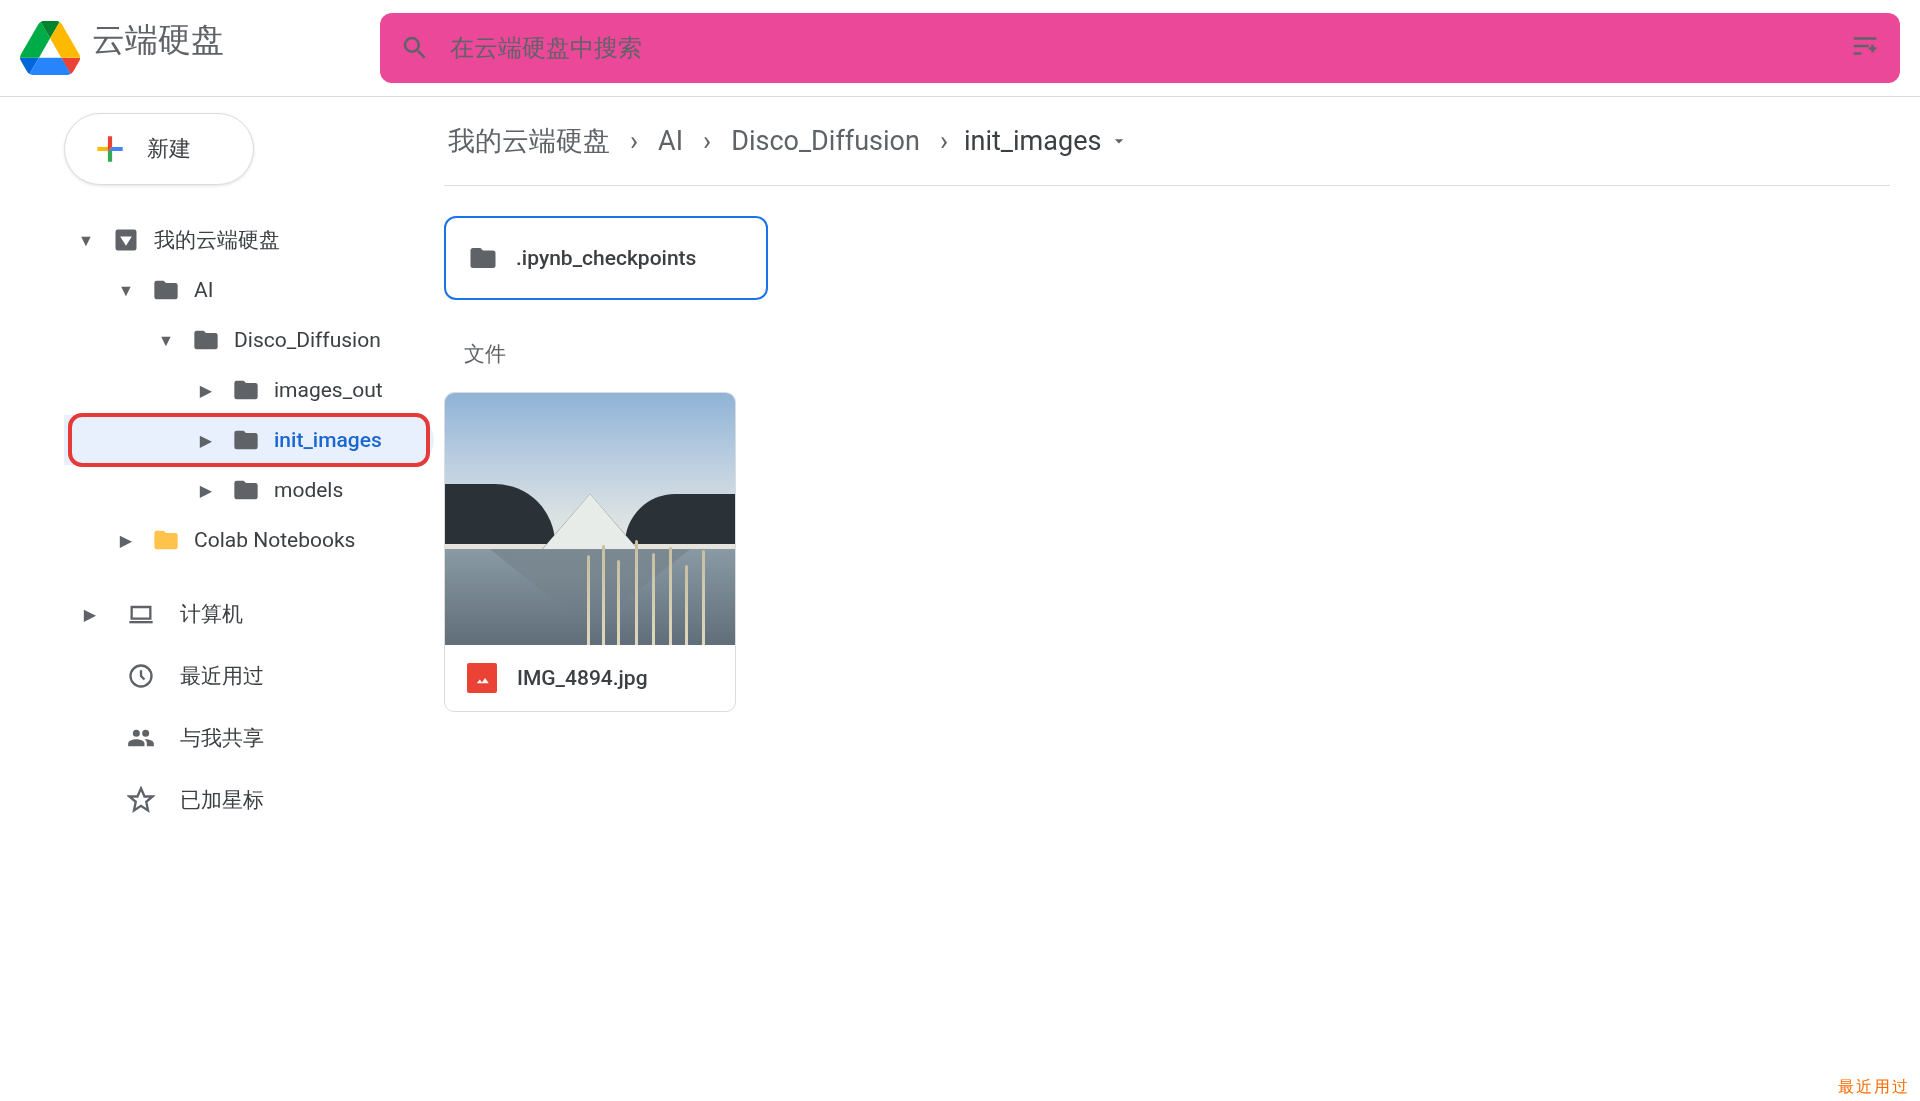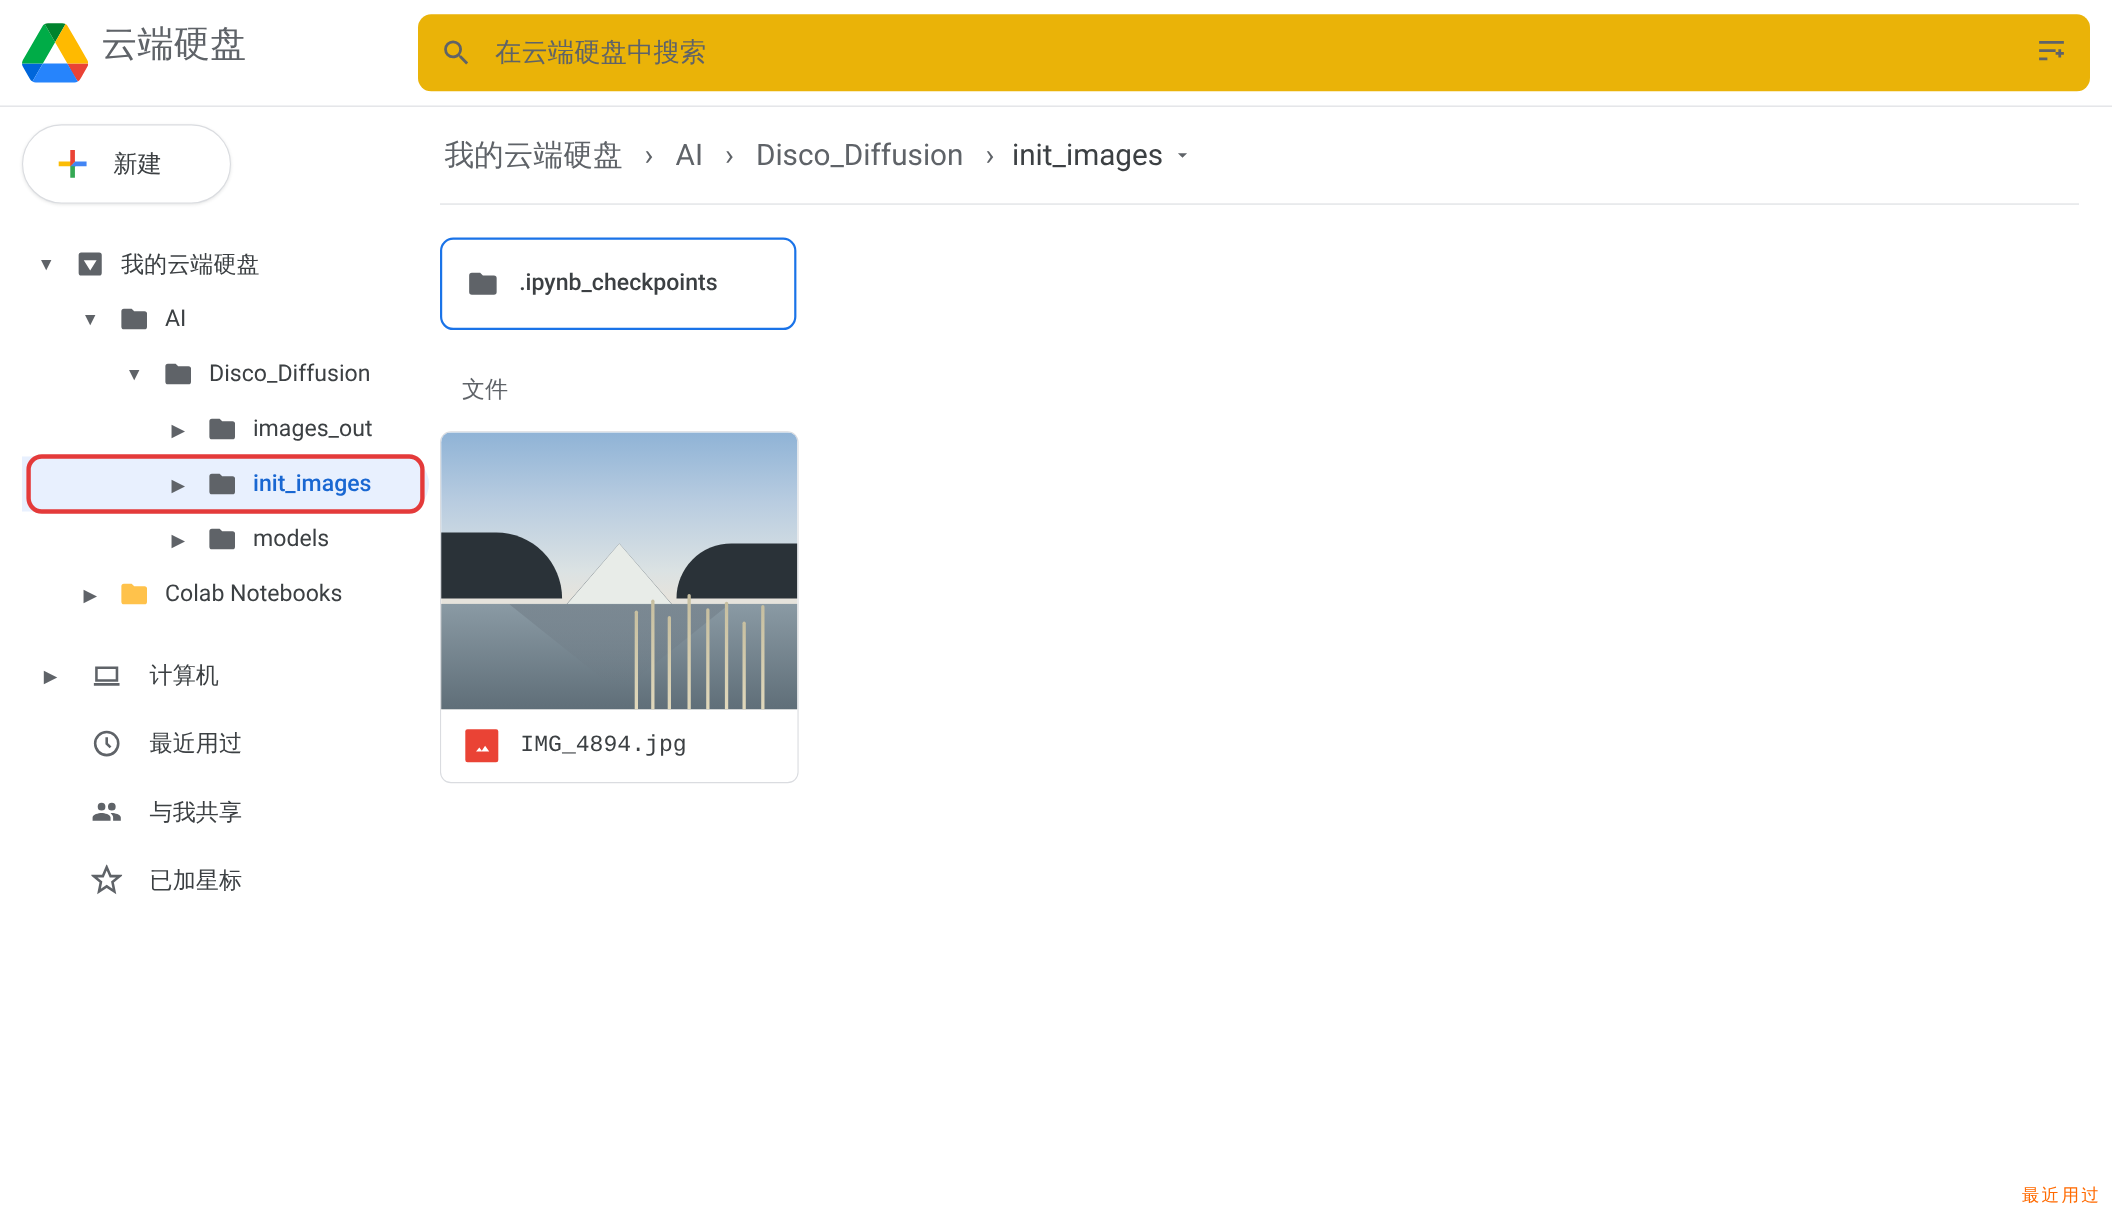--- a/index.html
+++ b/index.html
@@ -1,26 +1,26 @@
 <!DOCTYPE html>
 <html><head>
 <meta charset="utf-8">
 <style>
 * { margin: 0; padding: 0; box-sizing: border-box; }
 body { font-family: 'Google Sans', Roboto, Arial, sans-serif; background: #fff; width: 1920px; height: 1101px; overflow: hidden; color: #3c4043; }
 .header { display: flex; align-items: center; height: 97px; border-bottom: 1px solid #dadce0; padding: 0 20px; }
 .logo-wrap { display: flex; gap: 12px; width: 360px; }
 .logo-svg { width: 60px; height: 60px; }
 .app-title { font-size: 33px; color: #5f6368; font-weight: 400; }
-.search-wrap { flex: 1; display: flex; align-items: center; background: #eab308; border-radius: 12px; height: 70px; padding: 0 20px; }
+.search-wrap { flex: 1; display: flex; align-items: center; background: #ec4899; border-radius: 12px; height: 70px; padding: 0 20px; }
 .search-icon-wrap { color: #5f6368; display:flex; align-items:center; }
 .search-input { flex: 1; border: none; background: transparent; font-size: 24px; outline: none; padding: 0 20px; color: #202124; }
 .search-input::placeholder { color: #5f6368; }
 .filters-icon { color: #5f6368; }
-.layout { display: flex; height: calc(100% - 97px); }
+.layout { display: flex; height: calc(100% - 97px); margin-left: 44px; }
 .sidebar { width: 390px; padding: 16px 0 0 20px; }
 .new-btn { display: flex; align-items: center; gap: 18px; height: 72px; width: 190px; border-radius: 36px; border: 1px solid #dadce0; background: #fff; box-shadow: 0 1px 3px rgba(60,64,67,.15); padding: 0 26px; cursor: pointer; margin-bottom: 30px; }
 .new-btn-label { font-size: 22px; color: #3c4043; font-weight: 500; }
 .tree { font-size: 21px; color: #3c4043; }
 .tree-row { display: flex; align-items: center; height: 50px; gap: 14px; border-radius: 0 25px 25px 0; padding-right: 20px; cursor: pointer; }
 .tree-row.selected { background: #e8f0fe; color: #1967d2; }
 .tree-row.hl { position: relative; }
 .tree-row.hl::after { content:""; position:absolute; left:4px; right:4px; top:-2px; bottom:-2px; border:4px solid #e43a3a; border-radius:14px; pointer-events:none; }
 .tree-arrow { width: 24px; display: flex; justify-content: center; color: #5f6368; font-size: 16px; }
 .tree-icon { color: #5f6368; display: flex; }
@@ -38,21 +38,21 @@
 .breadcrumbs { display: flex; align-items: center; gap: 8px; font-size: 27px; color: #5f6368; padding-bottom: 24px; border-bottom: 1px solid #dadce0; margin-bottom: 30px; }
 .bc-link { color: #5f6368; cursor: pointer; padding: 2px 4px; }
 .bc-current { color: #3c4043; display: flex; align-items: center; gap: 8px; cursor: pointer; }
 .bc-sep { color: #5f6368; padding: 0 8px; }
 .section-label { font-size: 21px; color: #5f6368; margin: 0 0 24px 20px; }
 .folders-grid { display: flex; gap: 20px; margin-bottom: 40px; padding-left: 0; }
 .folder-card { display: flex; align-items: center; gap: 18px; height: 84px; width: 324px; border: 2px solid #1a73e8; border-radius: 12px; padding: 0 22px; background: #fff; cursor: pointer; }
 .folder-card .tree-icon { color: #5f6368; }
 .folder-card-label { font-size: 21px; color: #3c4043; font-weight: 500; }
 .files-grid { display: flex; gap: 20px; }
-.file-card { width: 326px; border: 1px solid #dadce0; border-radius: 10px; overflow: hidden; background: #fff; cursor: pointer; font-family: Liberation Mono, monospace; }
+.file-card { width: 292px; border: 1px solid #dadce0; border-radius: 10px; overflow: hidden; background: #fff; cursor: pointer; }
 .thumb { height: 252px; position: relative; overflow: hidden; }
 .file-footer { display: flex; align-items: center; gap: 20px; padding: 18px 22px; }
 .img-badge { width: 30px; height: 30px; background: #ea4335; border-radius: 2px; display: flex; align-items:center; justify-content:center; }
 .file-name { font-size: 21px; color: #3c4043; font-weight: 500; }
 .watermark { position: fixed; right: 10px; bottom: 3px; font-size: 16px; color: #ff6a00; letter-spacing:2px; }
 
 .sky { position:absolute; inset:0; background: linear-gradient(#8fb3d6 0%, #b8cce0 25%, #dbe2e3 50%, #e6e3dc 60%); }
 .mtn { position:absolute; left:50%; top:40%; width:260px; height:180px; transform:translateX(-50%); }
 .mtn-shape { width:0;height:0;border-left:130px solid transparent;border-right:130px solid transparent;border-bottom:150px solid #4a5560; position:absolute; top:0; left:0;}
 .snow { width:0;height:0;border-left:50px solid transparent;border-right:50px solid transparent;border-bottom:58px solid #e8ece8; position:absolute; top:0; left:80px;}

